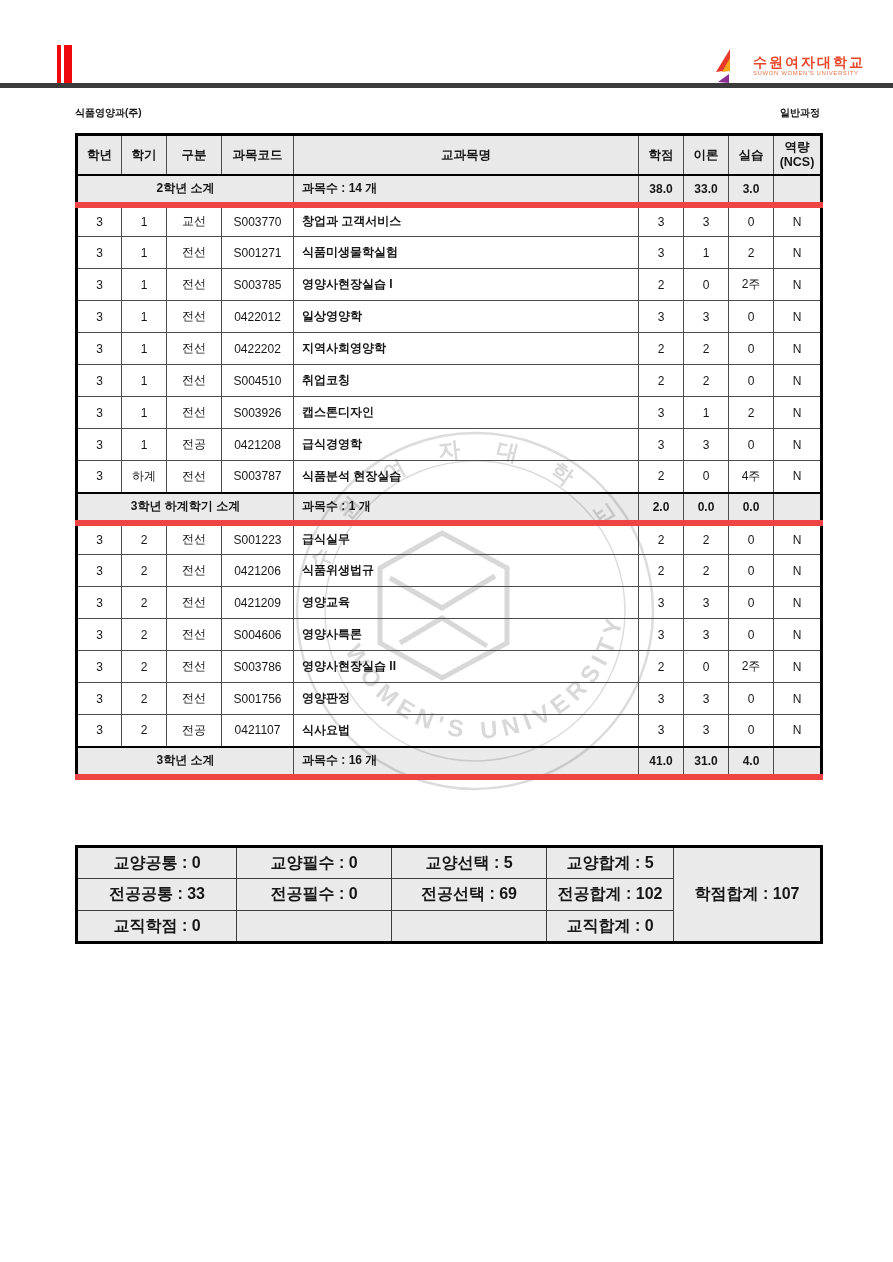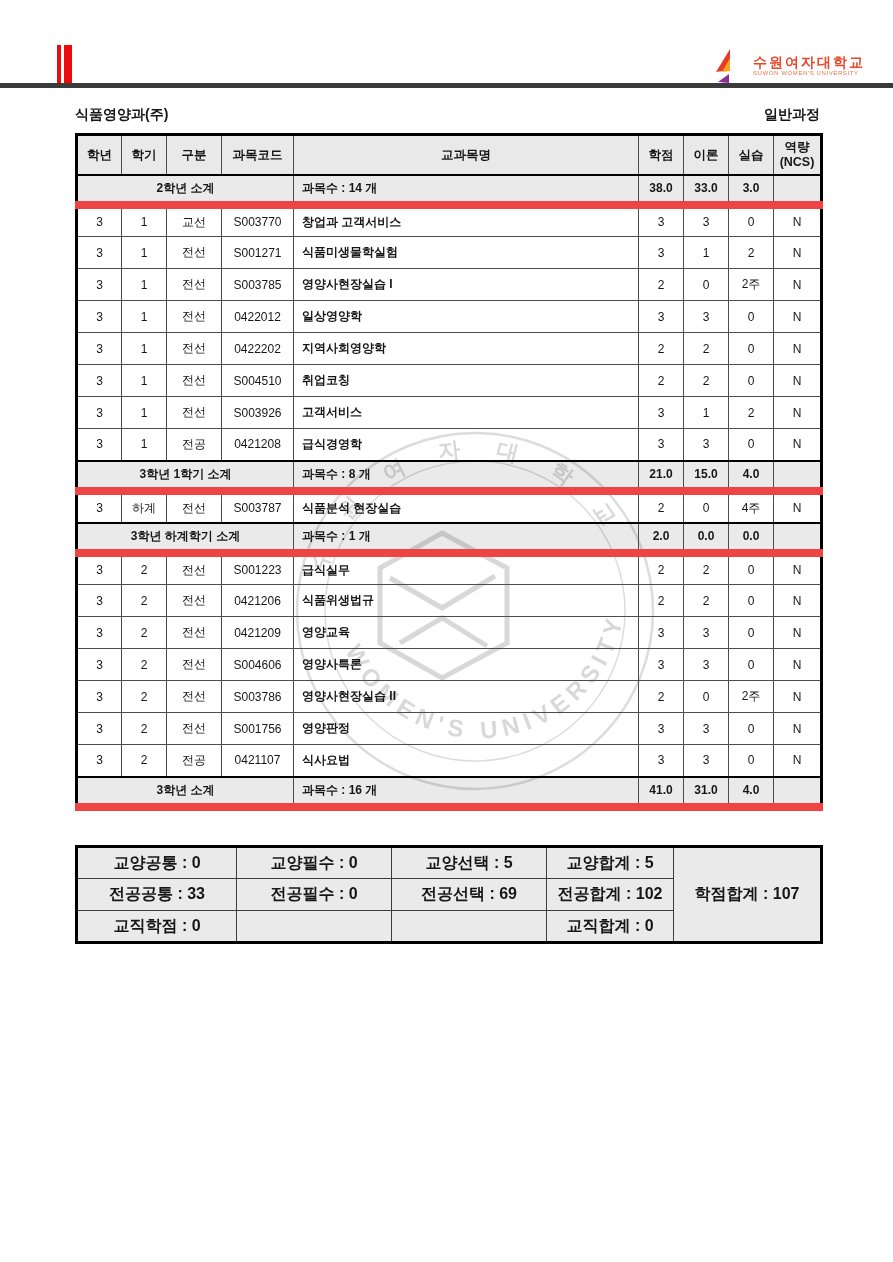--- a/index.html
+++ b/index.html
@@ -14,40 +14,40 @@
   .header-rule { position:absolute; left:0; top:83px; width:893px; height:5px; background:#3b3b3b; }
 
   .logo { position:absolute; right:28px; top:48px; display:flex; align-items:center; gap:5px; }
   .logo-mark { width:34px; height:36px; }
   .logo-text { display:flex; flex-direction:column; line-height:1.1; }
   .logo-kr { font-size:14px; font-weight:bold; color:#e8472a; letter-spacing:2px; }
   .logo-en { font-size:6px; color:#e8754a; letter-spacing:0.6px; }
 
   
   .title-row { position:absolute; left:75px; top:106px; width:745px; display:flex; justify-content:space-between; }
-  .prog-title, .course-type { font-size:14px; font-weight:bold; }
+  .prog-title, .course-type { font-size:10px; font-weight:bold; }
 
   
   .watermark { position:absolute; left:282px; top:418px; width:386px; height:386px; opacity:0.34; pointer-events:none; }
 
   
   table { border-collapse:collapse; table-layout:fixed; }
   .curriculum { position:absolute; left:75px; top:133px; width:745px; border:3px solid #000; }
   .curriculum th, .curriculum td {
     border:1px solid #4c4c4c; text-align:center; overflow:hidden;
     font-size:12px; white-space:nowrap; background:transparent;
   }
   .curriculum th {
     height:40px; font-size:12.5px; font-weight:bold; white-space:pre-line;
     background:rgba(0,0,0,0.085); border-bottom:2px solid #000; line-height:1.15;
   }
   .curriculum tr.course td { height:32px; }
   .curriculum tr.summary td {
     height:30px; font-weight:bold; background:rgba(0,0,0,0.082);
-    border-top:2px solid #000; border-bottom:8px solid #ef4444;
+    border-top:2px solid #000; border-bottom:6px solid #ef4444;
   }
   .curriculum td.left { text-align:left; padding-left:8px;font-weight:bold; }
 
   .col-year{width:45px;} .col-sem{width:45px;} .col-cat{width:55px;} .col-code{width:72px;}
   .col-name{width:345px;} .col-credit{width:45px;} .col-theory{width:45px;}
   .col-prac{width:45px;} .col-ncs{width:48px;}
 
   
   .totals { position:absolute; left:75px; top:845px; width:745px; border:3px solid #000; }
   .totals td {
@@ -201,44 +201,36 @@
           <td>2</td>
           <td>2</td>
           <td>0</td>
           <td>N</td>
         </tr>
         <tr class="course">
           <td>3</td>
           <td>1</td>
           <td>전선</td>
           <td>S003926</td>
-          <td class="left">고객서비스</td>
+          <td class="left">캡스톤디자인</td>
           <td>3</td>
           <td>1</td>
           <td>2</td>
           <td>N</td>
         </tr>
         <tr class="course">
           <td>3</td>
           <td>1</td>
           <td>전공</td>
           <td>0421208</td>
           <td class="left">급식경영학</td>
           <td>3</td>
           <td>3</td>
           <td>0</td>
           <td>N</td>
-        </tr>
-        <tr class="summary">
-          <td colspan="4">3학년 1학기 소계</td>
-          <td class="left">과목수 : 8 개</td>
-          <td>21.0</td>
-          <td>15.0</td>
-          <td>4.0</td>
-          <td></td>
         </tr>
         <tr class="course">
           <td>3</td>
           <td>하계</td>
           <td>전선</td>
           <td>S003787</td>
           <td class="left">식품분석 현장실습</td>
           <td>2</td>
           <td>0</td>
           <td>4주</td>

